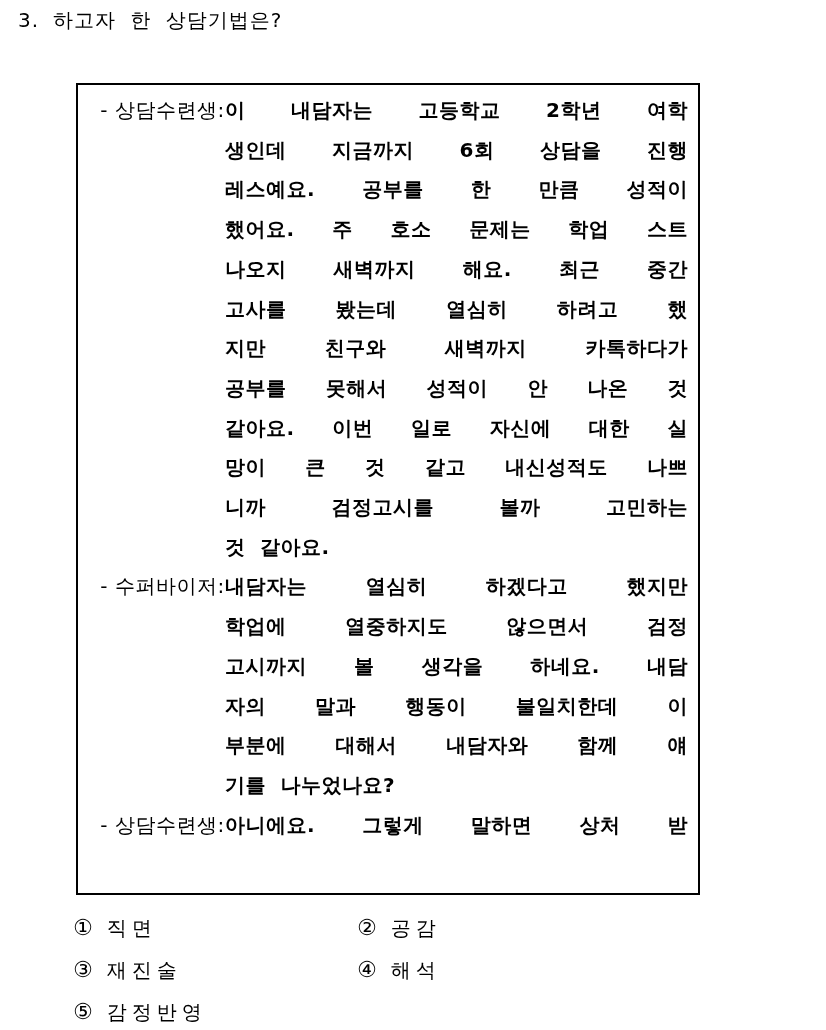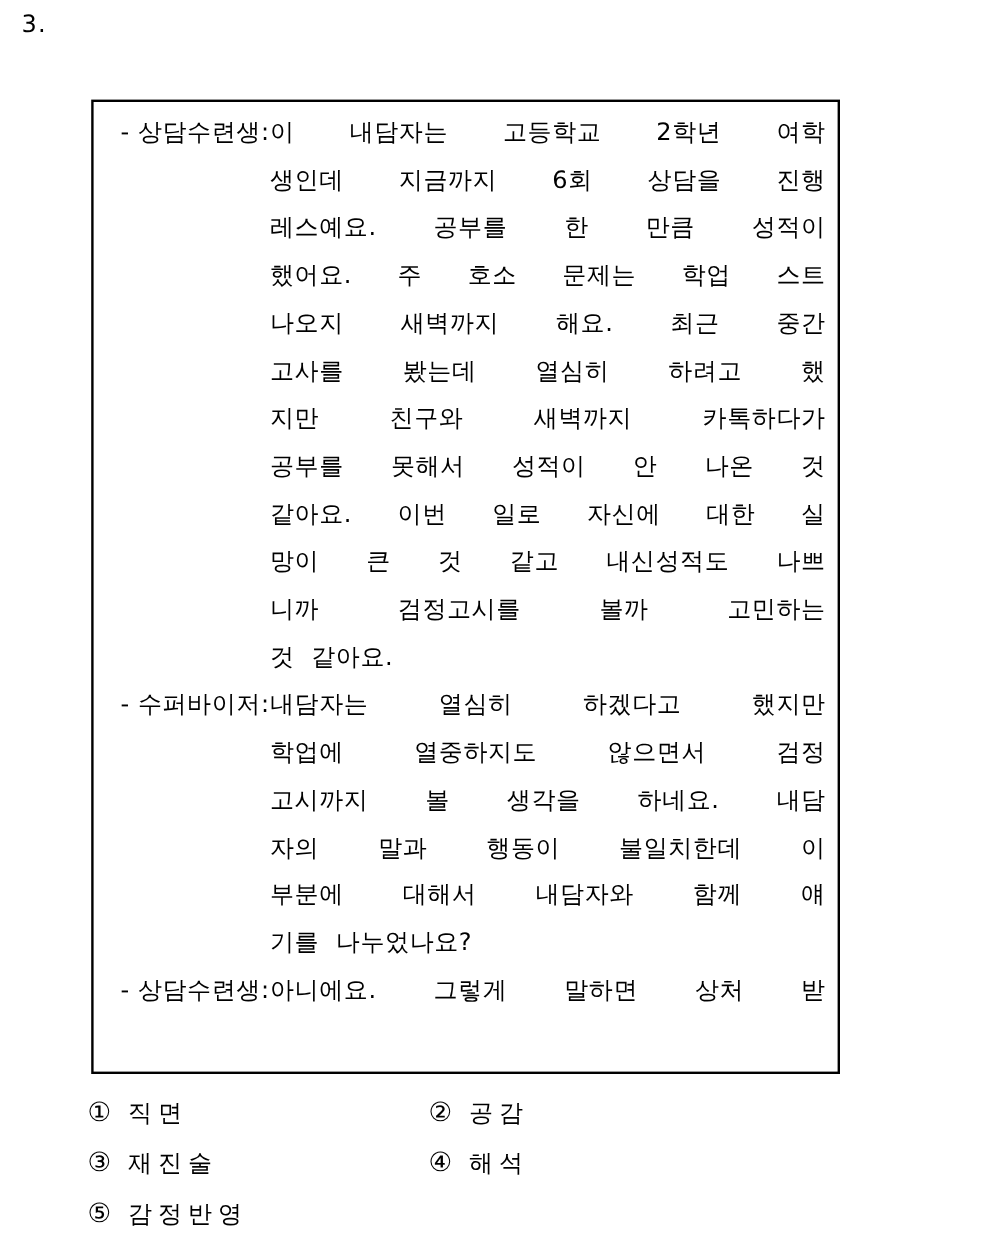--- a/index.html
+++ b/index.html
@@ -55,20 +55,21 @@
     letter-spacing: 0.5px;
     white-space: nowrap;
     overflow: visible;
     text-align: center;
   }
   .lines-cell { flex: 1 1 auto; min-width: 0; }
   .dline {
     line-height: 39.7px;
     letter-spacing: 0.5px;
     word-spacing: 7px;
+    font-weight: bold;
   }
   .dline.fill { text-align: justify; text-align-last: justify; }
 
   
   .opt {
     position: absolute;
     display: flex;
     align-items: baseline;
     line-height: 27px;
     white-space: nowrap;
@@ -77,20 +78,21 @@
   .opt .label  { margin-left: 14px; letter-spacing: 5px; }
 </style>
 </head>
 <body>
 
 <div class="page">
 
   <span class="qnum">3.</span>
 
   <div class="qtext">
+      <div class="qline">하고자 한 상담기법은?</div>
     </div>
 
   <div class="dialogue-box">
       <div class="entry">
         <div class="speaker-cell">- 상담수련생:</div>
         <div class="lines-cell">
           <div class="dline fill">이 내담자는 고등학교 2학년 여학</div>
           <div class="dline fill">생인데 지금까지 6회 상담을 진행</div>
           <div class="dline fill">레스예요. 공부를 한 만큼 성적이</div>
           <div class="dline fill">했어요. 주 호소 문제는 학업 스트</div>

